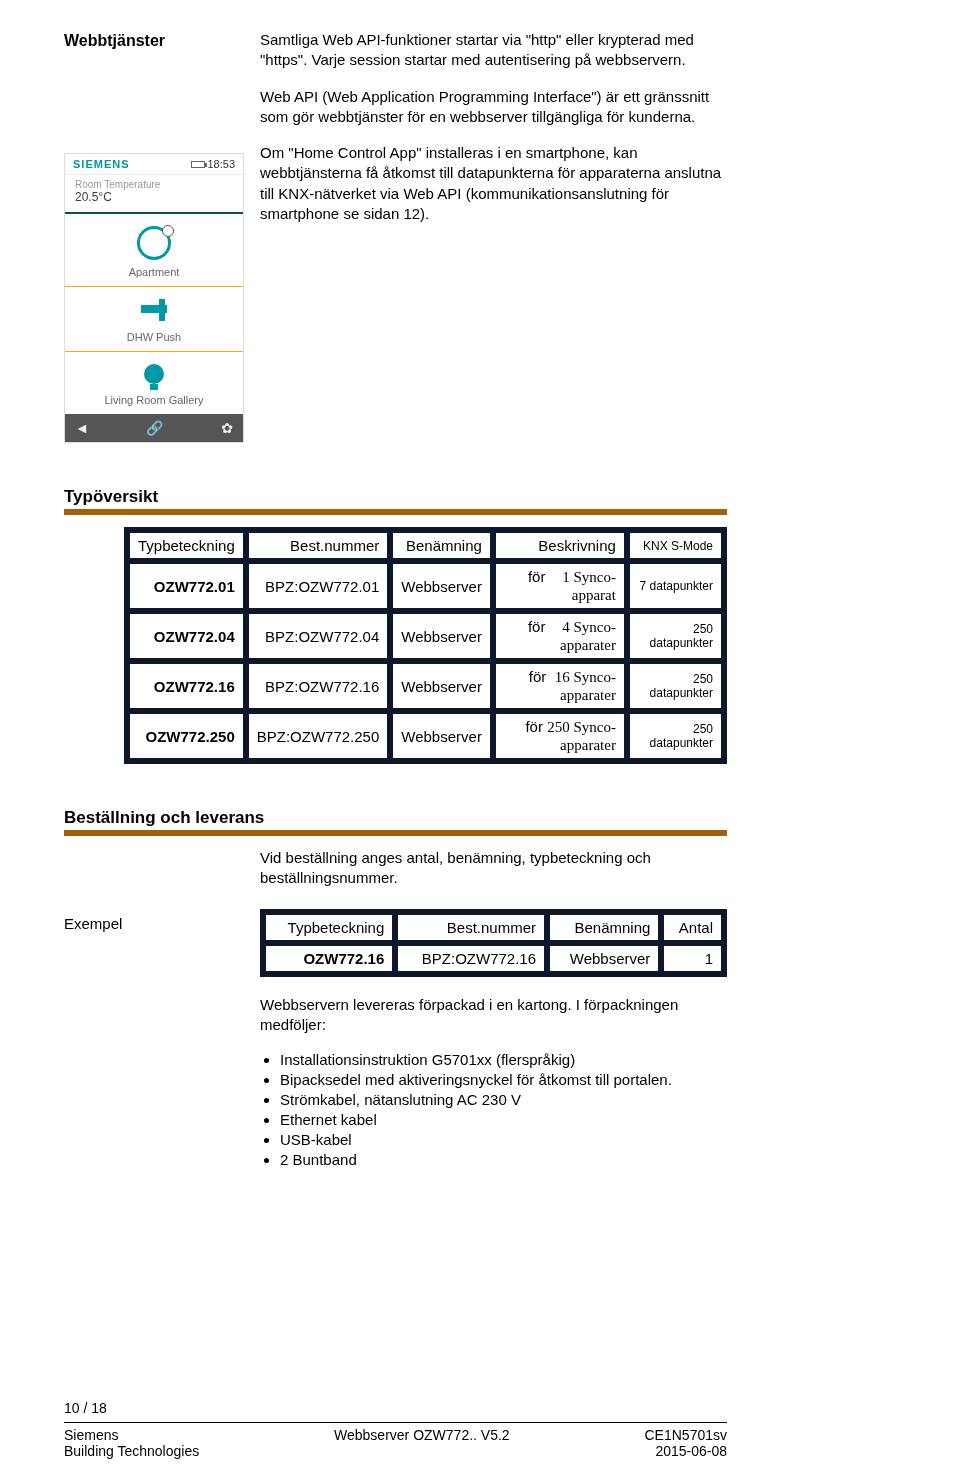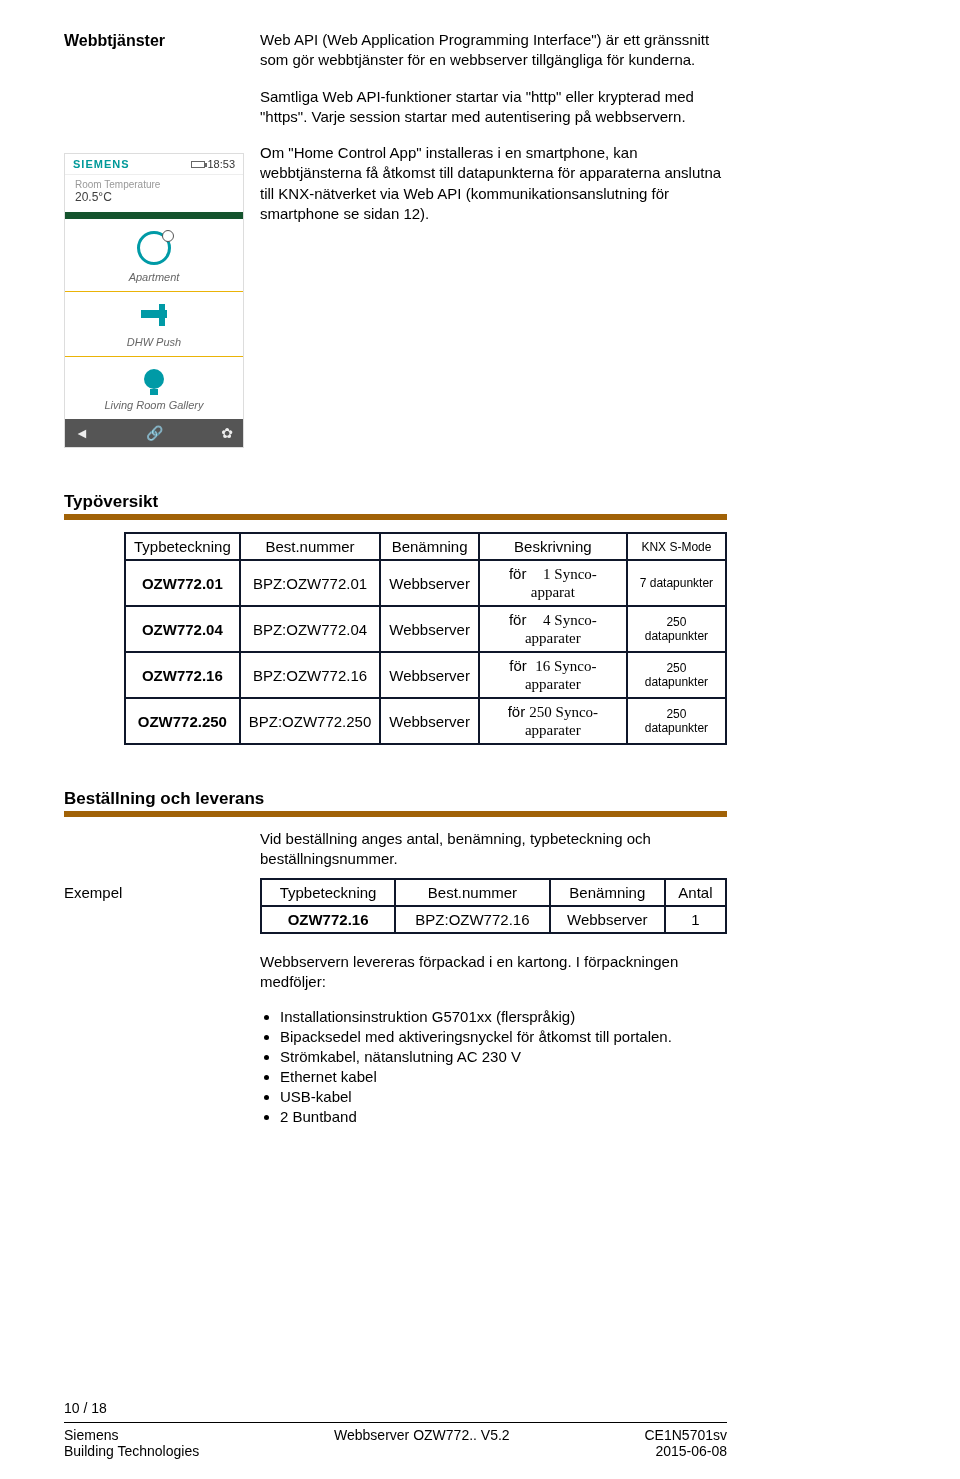--- a/index.html
+++ b/index.html
@@ -38,24 +38,24 @@
     background: #fff;
     font-size: 12px;
     color: #666;
   }
   .phone-header {
     display: flex; justify-content: space-between; align-items: center;
     padding: 4px 8px; font-size: 11px; color: #333;
     border-bottom: 1px solid #eee;
   }
   .phone-header .brand { color: #009999; font-weight: bold; letter-spacing: 1px; }
-  .phone-temp { padding: 4px 10px 8px 10px; font-size: 10px; color: #999; border-bottom: 7px solid #14532d; }
+  .phone-temp { padding: 4px 10px 8px 10px; font-size: 10px; color: #999; border-bottom: 2px solid #14532d; }
   .phone-temp .lbl { display: block; }
   .phone-temp .val { font-size: 12px; color: #404040; }
-  .phone-item { text-align: center; padding: 12px 4px 8px 4px; font-size: 11px; color: #666; font-style: italic; }
+  .phone-item { text-align: center; padding: 12px 4px 8px 4px; font-size: 11px; color: #666; }
   .phone-item + .phone-item { border-top: 1px solid #eab308; }
   .icon-circle { width: 34px; height: 34px; border: 3px solid #009aa6; border-radius: 50%; margin: 0 auto 6px auto; position: relative; }
   .icon-circle::after { content: ""; position: absolute; right: -6px; top: -4px; width: 10px; height: 10px; border: 1.5px solid #555; border-radius: 50%; background:#fff; }
   .icon-tap { width: 26px; height: 26px; margin: 0 auto 6px auto; position: relative; }
   .icon-tap::before { content: ""; position: absolute; top: 6px; left: 0; width: 26px; height: 8px; background: #009aa6; }
   .icon-tap::after { content: ""; position: absolute; top: 0; right: 2px; width: 6px; height: 22px; background: #009aa6; }
   .icon-bulb { width: 20px; height: 20px; background: #009aa6; border-radius: 50%; margin: 0 auto 0 auto; position: relative; }
   .icon-bulb::after { content: ""; position: absolute; left: 6px; top: 20px; width: 8px; height: 6px; background: #009aa6; }
   .bulb-wrap { padding-bottom: 10px; }
   .phone-bottom-bar { background: #555; color: #fff; display: flex; justify-content: space-between; padding: 6px 10px; font-size: 14px; }
@@ -71,23 +71,23 @@
     margin-bottom: 12px;
   }
   .indented-block { margin-left: 60px; }
 
   table.data {
     border-collapse: collapse;
     width: 100%;
     font-size: 15px;
   }
   table.data td, table.data th {
-    border: 2px solid #0f172a;
+    border: 6px solid #0f172a;
     padding: 4px 8px;
-    text-align: center;
+    text-align: right;
     font-weight: normal;
   }
   table.data th.small, table.data td.small { font-size: 12px; }
   table.data td.bold, table.data th.bold { font-weight: bold; }
   .small-serif { font-family: Liberation Serif, serif; }
 
   .order-row { display: flex; margin-top: 10px; }
   .order-label { width: 196px; flex-shrink: 0; padding-top: 6px; }
   .order-body { flex: 1; }
 
@@ -107,22 +107,22 @@
   .fcol-right { text-align: right; }
 </style>
 </head>
 <body>
 
 <div class="page">
 
   <div class="top-row">
     <div class="side-label">Webbtjänster</div>
     <div class="body-col">
+      <p class="para">Samtliga Web API-funktioner startar via "http" eller krypterad med "https". Varje session startar med autentisering på webbservern.</p>
       <p class="para">Web API (Web Application Programming Interface") är ett gränssnitt som gör webbtjänster för en webbserver tillgängliga för kunderna.</p>
-      <p class="para">Samtliga Web API-funktioner startar via "http" eller krypterad med "https". Varje session startar med autentisering på webbservern.</p>
     </div>
   </div>
 
   <div class="top-row">
     <div class="phone-wrap">
       <div class="phone">
         <div class="phone-header">
           <span class="brand">SIEMENS</span>
           <span style="display:flex;gap:2px;align-items:center">
             <span style="display:inline-block;width:14px;height:7px;border:1px solid #666;position:relative">
@@ -203,21 +203,21 @@
       </tr>
     </tbody>
       </table>
   </div>
 
   <div class="section-heading">Beställning och leverans</div>
 
   <div class="order-row">
     <div class="order-label"></div>
     <div class="order-body">
-      <p class="para" style="margin-bottom:8px">Vid beställning anges antal, benämning, typbeteckning och beställningsnummer.</p>
+      <p class="para" style="margin-bottom:20px">Vid beställning anges antal, benämning, typbeteckning och beställningsnummer.</p>
     </div>
   </div>
 
   <div class="order-row" style="margin-top:0">
     <div class="order-label">Exempel</div>
     <div class="order-body">
       <table class="data">
         <tbody>
             <tr>
           <th>Typbeteckning</th>

